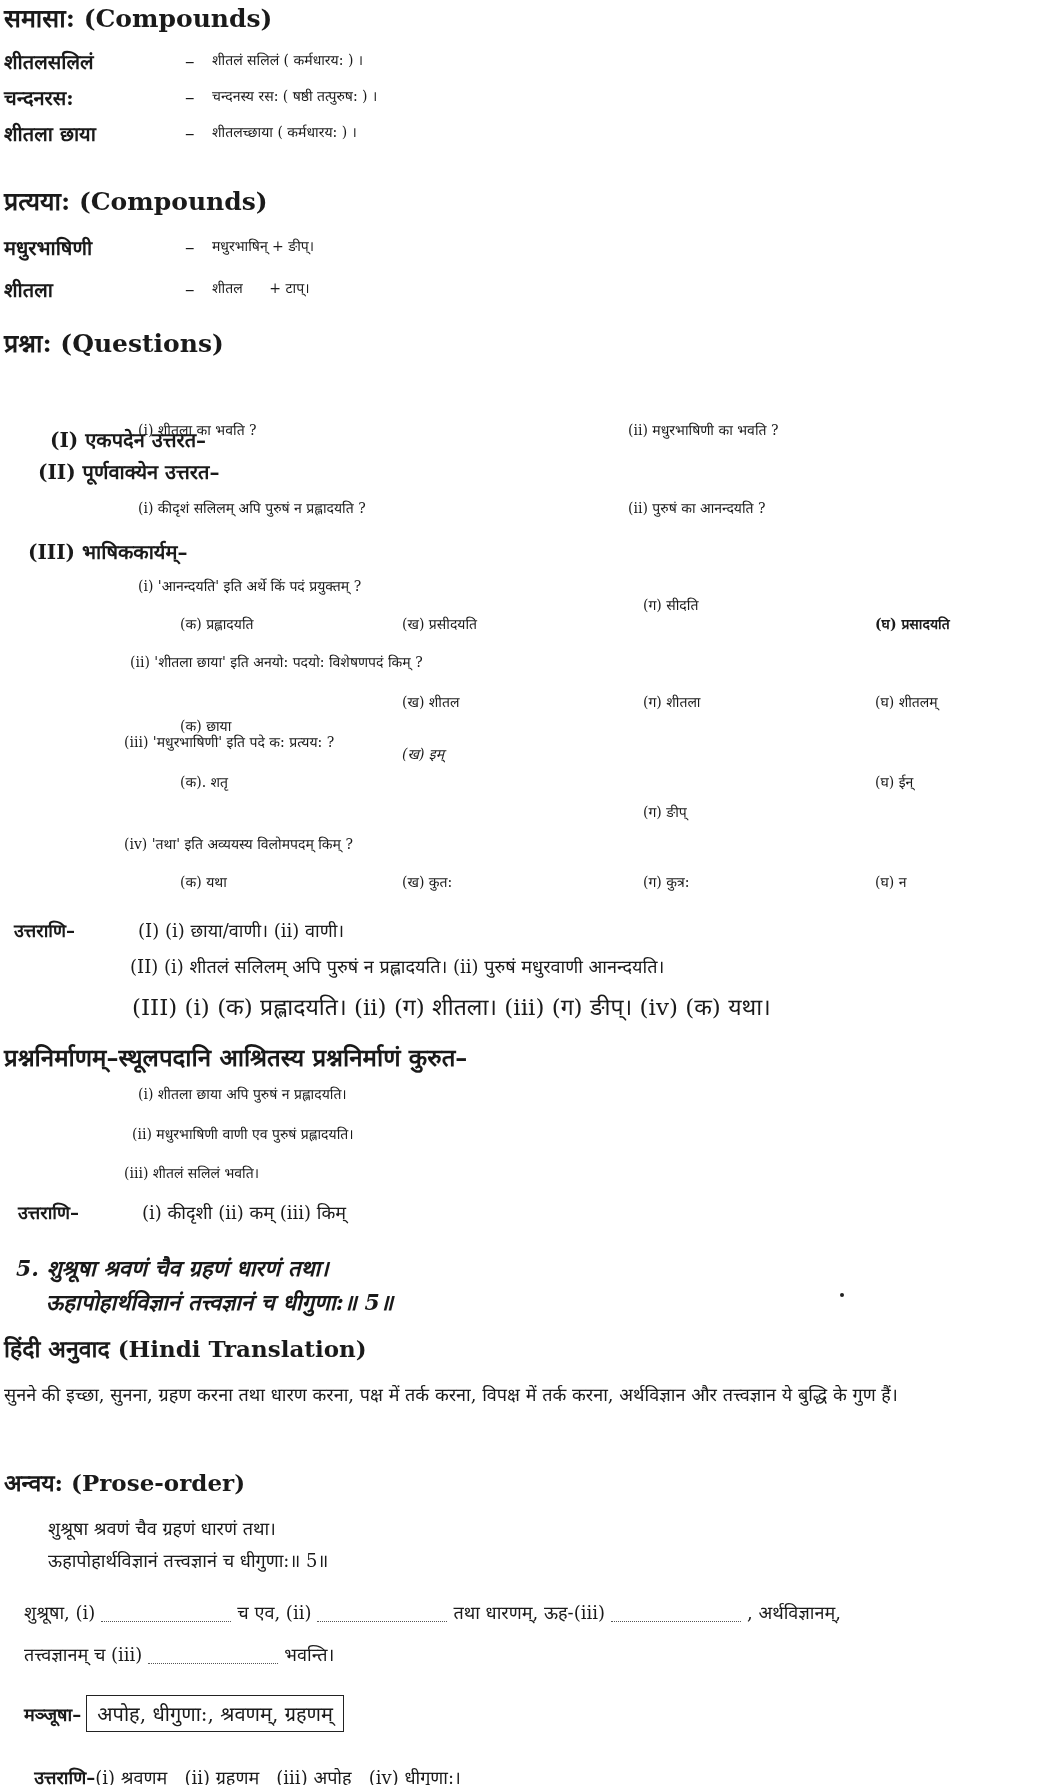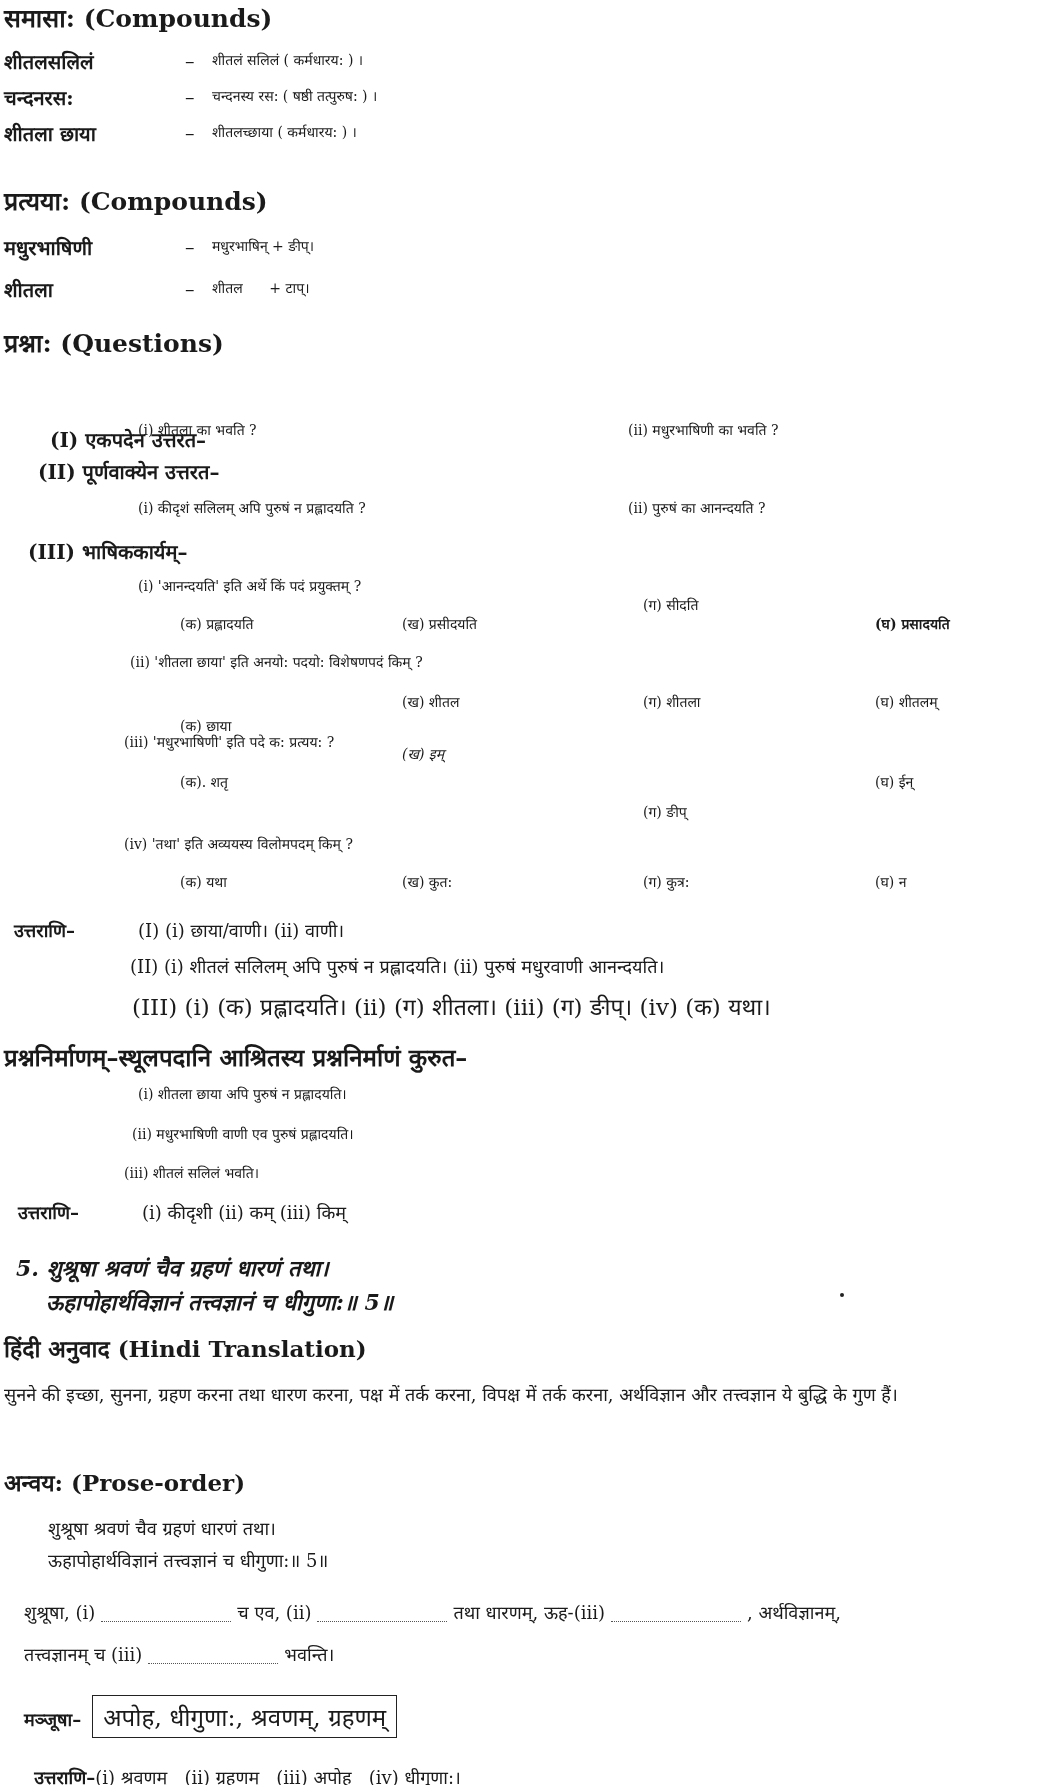--- a/index.html
+++ b/index.html
@@ -99,18 +99,18 @@
 
 <div class="abs t" style="left:24px;top:1600px;font-size:18px;">
   <span>शुश्रूषा, (i)</span><span class="blank"></span><span>च एव, (ii)</span><span class="blank"></span><span>तथा धारणम्, ऊह-(iii)</span><span class="blank"></span><span>, अर्थविज्ञानम्,</span>
 </div>
 <div class="abs t" style="left:24px;top:1642px;font-size:18px;">
   <span>तत्त्वज्ञानम् च (iii)</span><span class="blank"></span><span>भवन्ति।</span>
 </div>
 
 <div class="abs" style="left:24px;top:1695px;">
   <span class="b" style="font-size:18px;">मञ्जूषा–</span>
-  <span class="box t" style="font-size:24px;margin-left:6px;">अपोह, धीगुणा:, श्रवणम्, ग्रहणम्</span>
+  <span class="box t" style="font-size:20px;">अपोह, धीगुणा:, श्रवणम्, ग्रहणम्</span>
 </div>
 
 <div class="abs" style="left:24px;top:1746px;white-space:pre;">
   <span class="b" style="font-size:18px;">उत्तराणि–</span><span class="t" style="font-size:18px;white-space:pre;">(i) श्रवणम्   (ii) ग्रहणम्   (iii) अपोह   (iv) धीगुणा:।</span>
 </div>
 
 </body></html>

